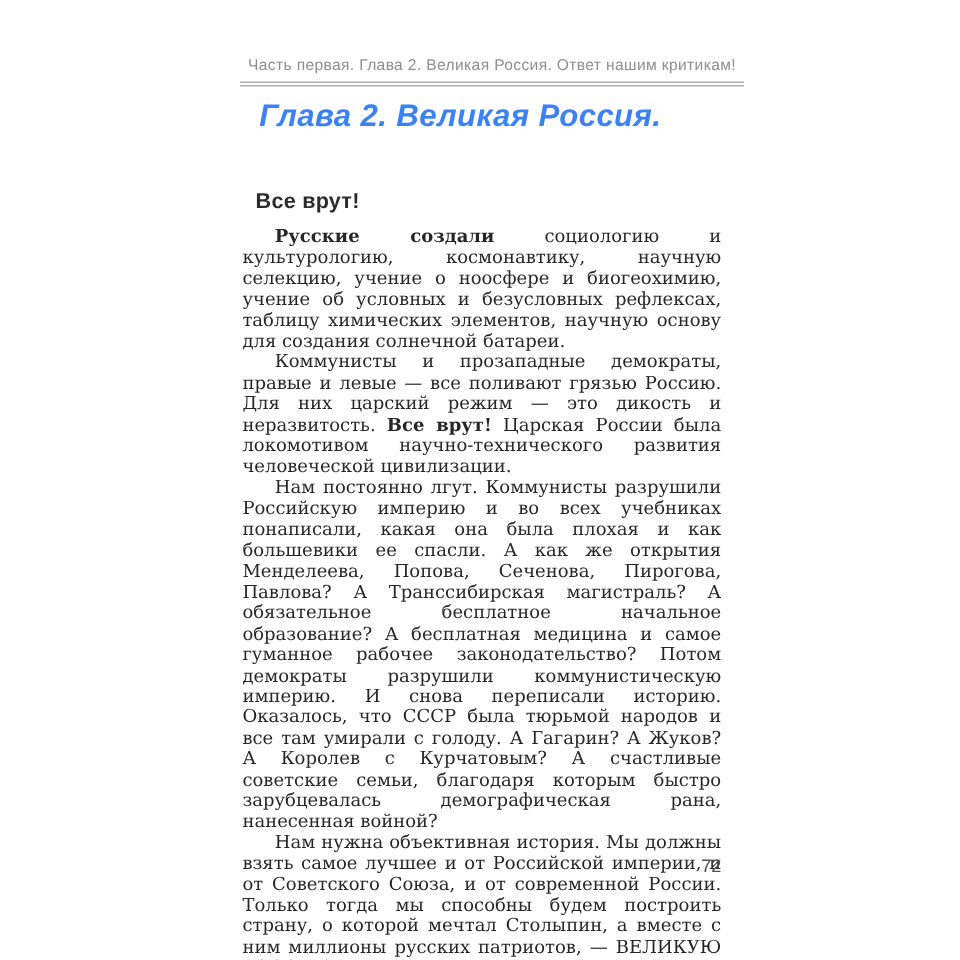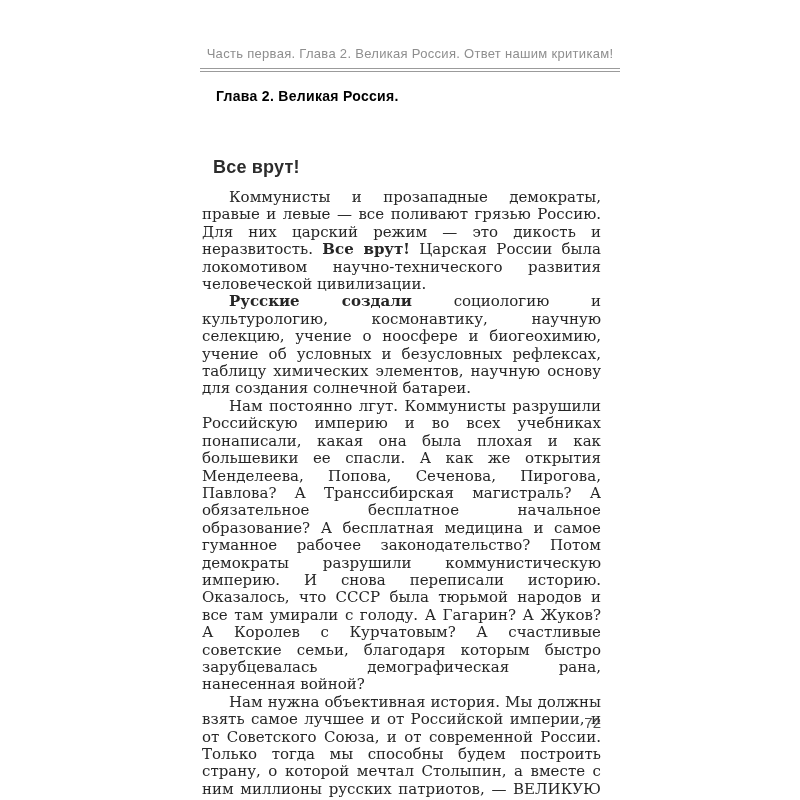--- a/index.html
+++ b/index.html
@@ -35,24 +35,25 @@
     border-top: 1px solid #9b9b9b;
     border-bottom: 1px solid #9b9b9b;
   }
   .chapter-title {
     position: absolute;
     left: 216px;
     top: 87px;
     width: 404px;
     font-family: "Liberation Sans", sans-serif;
     font-weight: 700;
-    font-size: 14px;
+    font-size: 26px;
     line-height: 19px;
     letter-spacing: 0.3px;
-    color: #000000;
+    color: #3b82f6;
+    font-style: italic;
   }
   .section-heading {
     position: absolute;
     left: 213px;
     top: 157px;
     font-family: "Liberation Sans", sans-serif;
     font-weight: 700;
     font-size: 18px;
     letter-spacing: 0.2px;
     color: #2c2c2c;
@@ -95,21 +96,21 @@
 
   <div class="head-rule"></div>
 
   <div class="chapter-title">
     <div>Глава 2. Великая Россия.</div>
   </div>
 
   <div class="section-heading">Все врут!</div>
 
   <div class="body-text">
+    <p><span></span><span class="b">Русские создали</span><span> социологию и культурологию, космонавтику, научную селекцию, учение о ноосфере и биогеохимию, учение об условных и безусловных рефлексах, таблицу химических элементов, научную основу для создания солнечной батареи.</span></p>
     <p><span>Коммунисты и прозападные демократы, правые и левые — все поливают грязью Россию. Для них царский режим — это дикость и неразвитость. </span><span class="b">Все врут!</span><span> Царская России была локомотивом научно-технического развития человеческой цивилизации.</span></p>
-    <p><span></span><span class="b">Русские создали</span><span> социологию и культурологию, космонавтику, научную селекцию, учение о ноосфере и биогеохимию, учение об условных и безусловных рефлексах, таблицу химических элементов, научную основу для создания солнечной батареи.</span></p>
     <p><span>Нам постоянно лгут. Коммунисты разрушили Российскую империю и во всех учебниках понаписали, какая она была плохая и как большевики ее спасли. А как же открытия Менделеева, Попова, Сеченова, Пирогова, Павлова? А Транссибирская магистраль? А обязательное бесплатное начальное образование? А бесплатная медицина и самое гуманное рабочее законодательство? Потом демократы разрушили коммунистическую империю. И снова переписали историю. Оказалось, что СССР была тюрьмой народов и все там умирали с голоду. А Гагарин? А Жуков? А Королев с Курчатовым? А счастливые советские семьи, благодаря которым быстро зарубцевалась демографическая рана, нанесенная войной?</span><span class="b"></span><span></span></p>
     <p><span>Нам нужна объективная история. Мы должны взять самое лучшее и от Российской империи, и от Советского Союза, и от современной России. Только тогда мы способны будем построить страну, о которой мечтал Столыпин, а вместе с ним миллионы русских патриотов, — ВЕЛИКУЮ РОССИЮ. Единую и неделимую!</span><span class="b"></span><span></span></p>
   </div>
 
   <div class="page-number">72</div>
 
 </div>
 
 </body></html>

